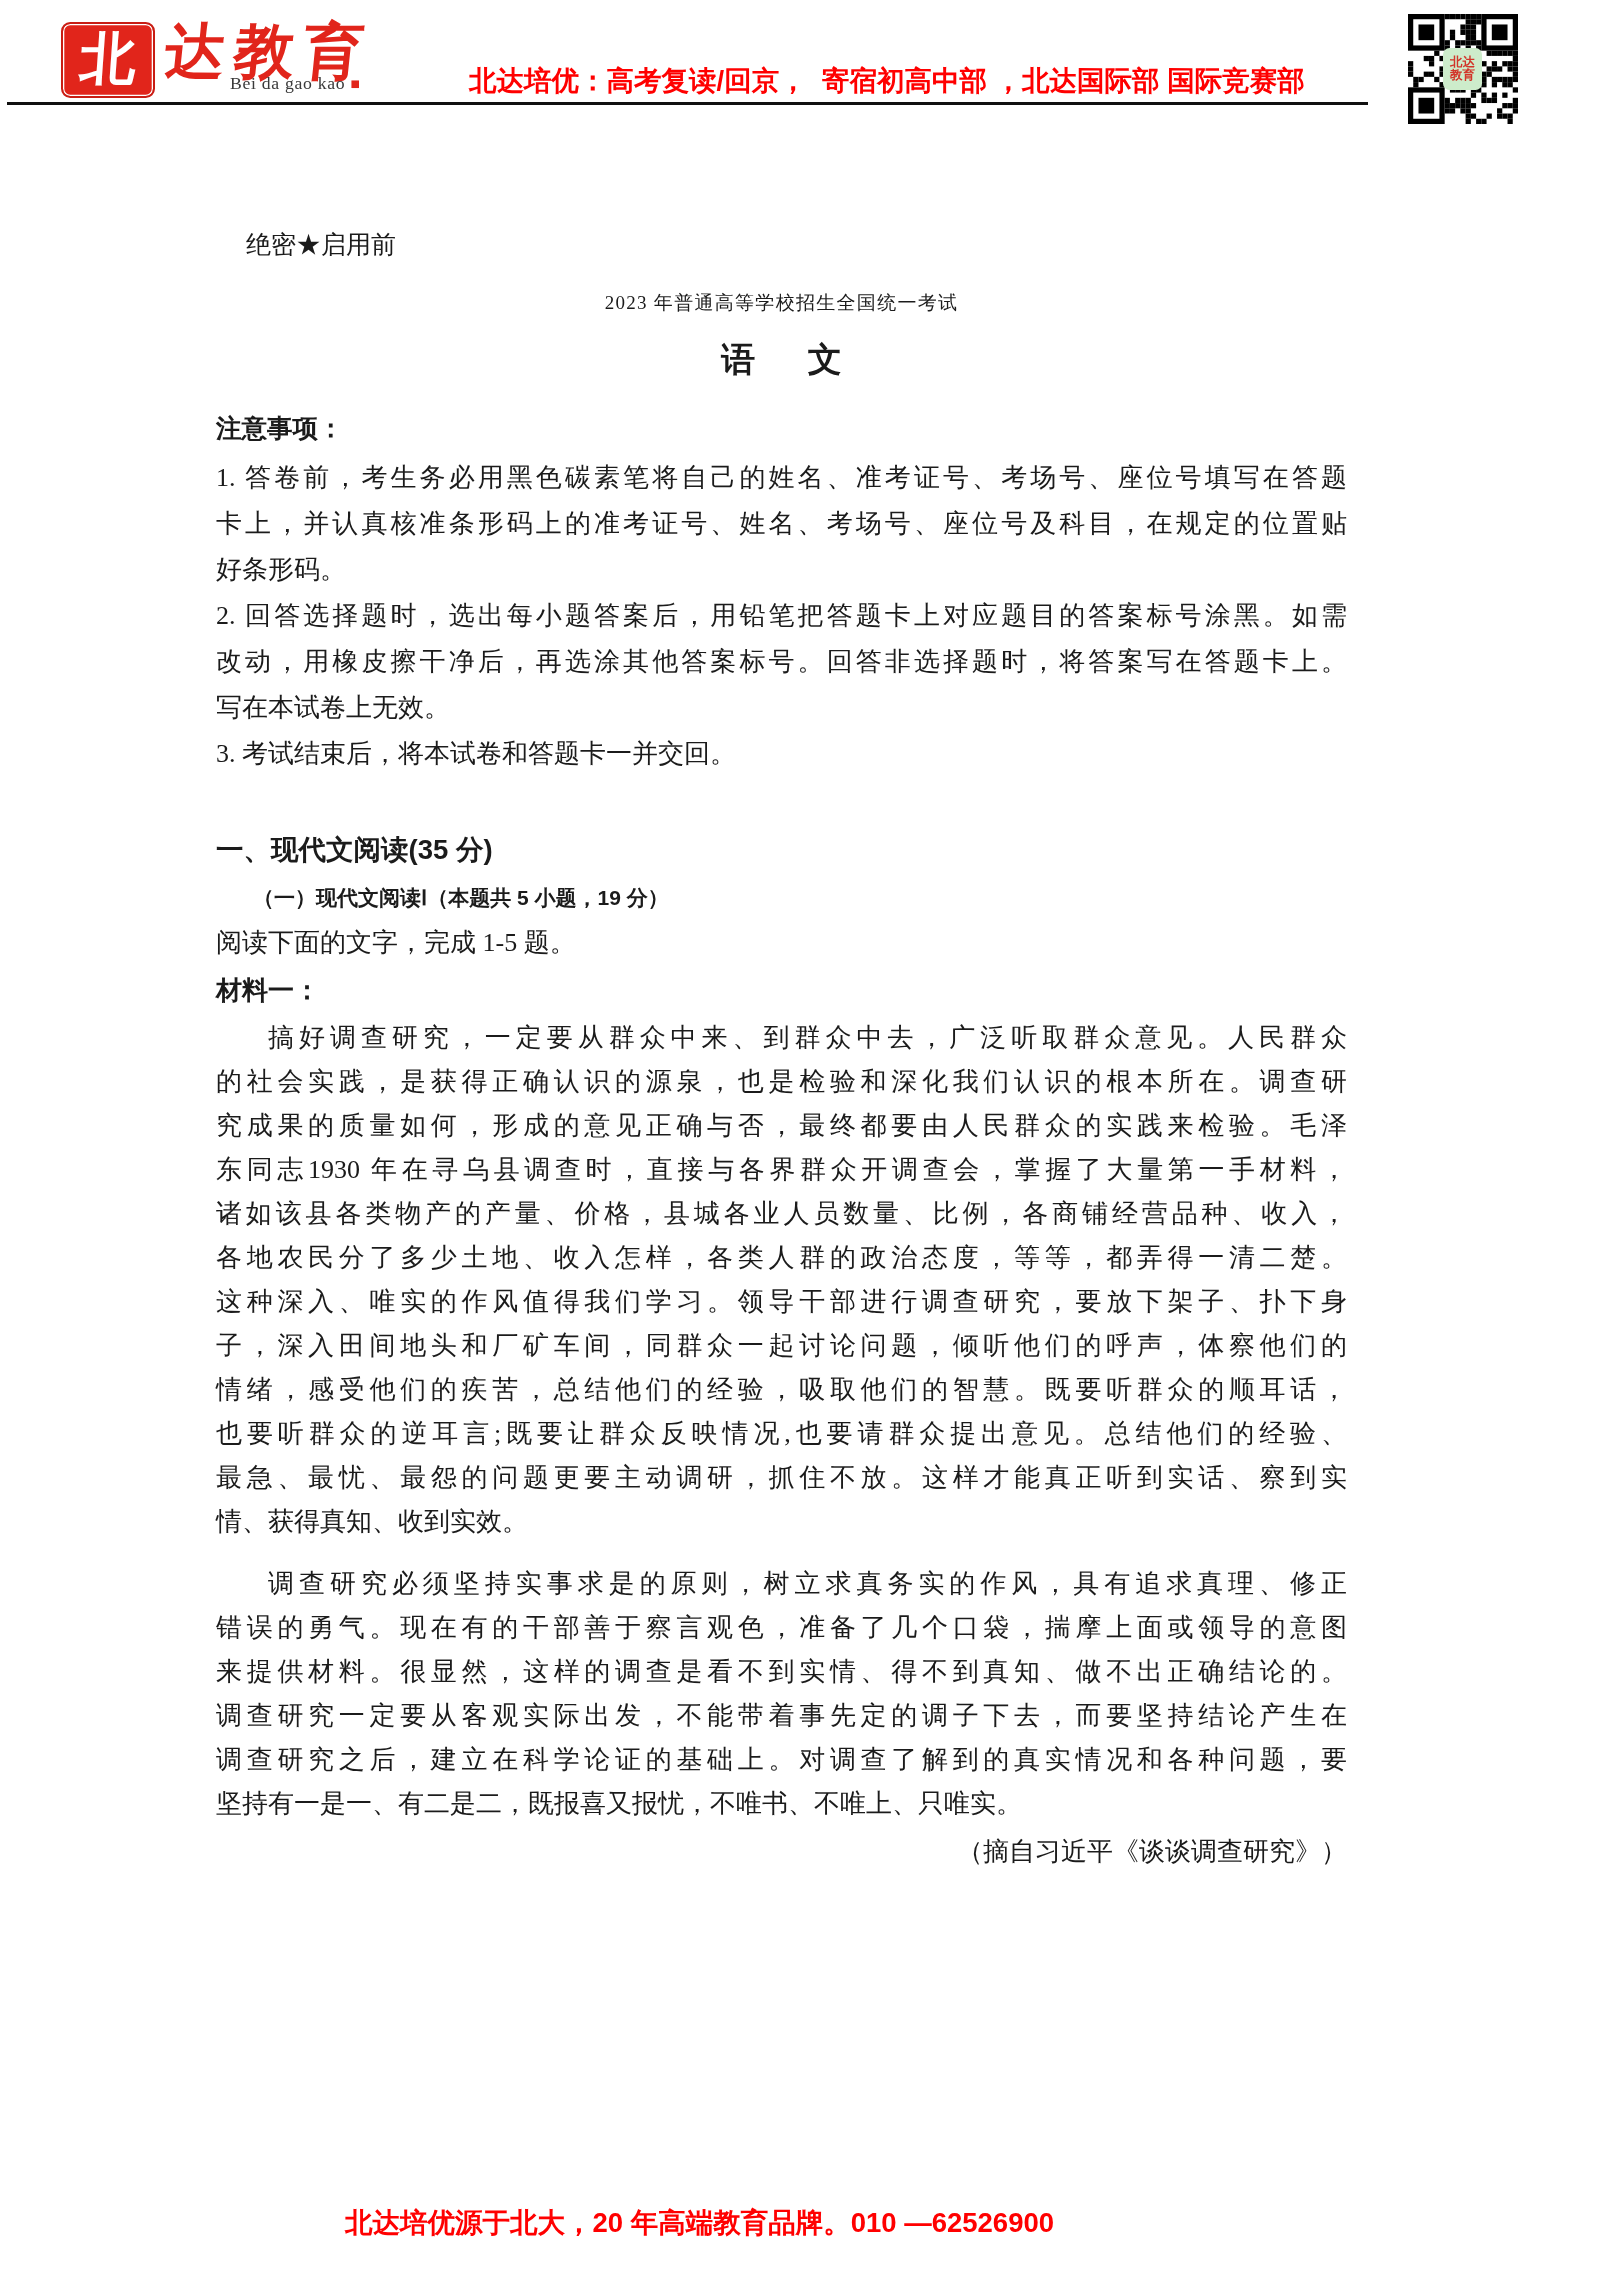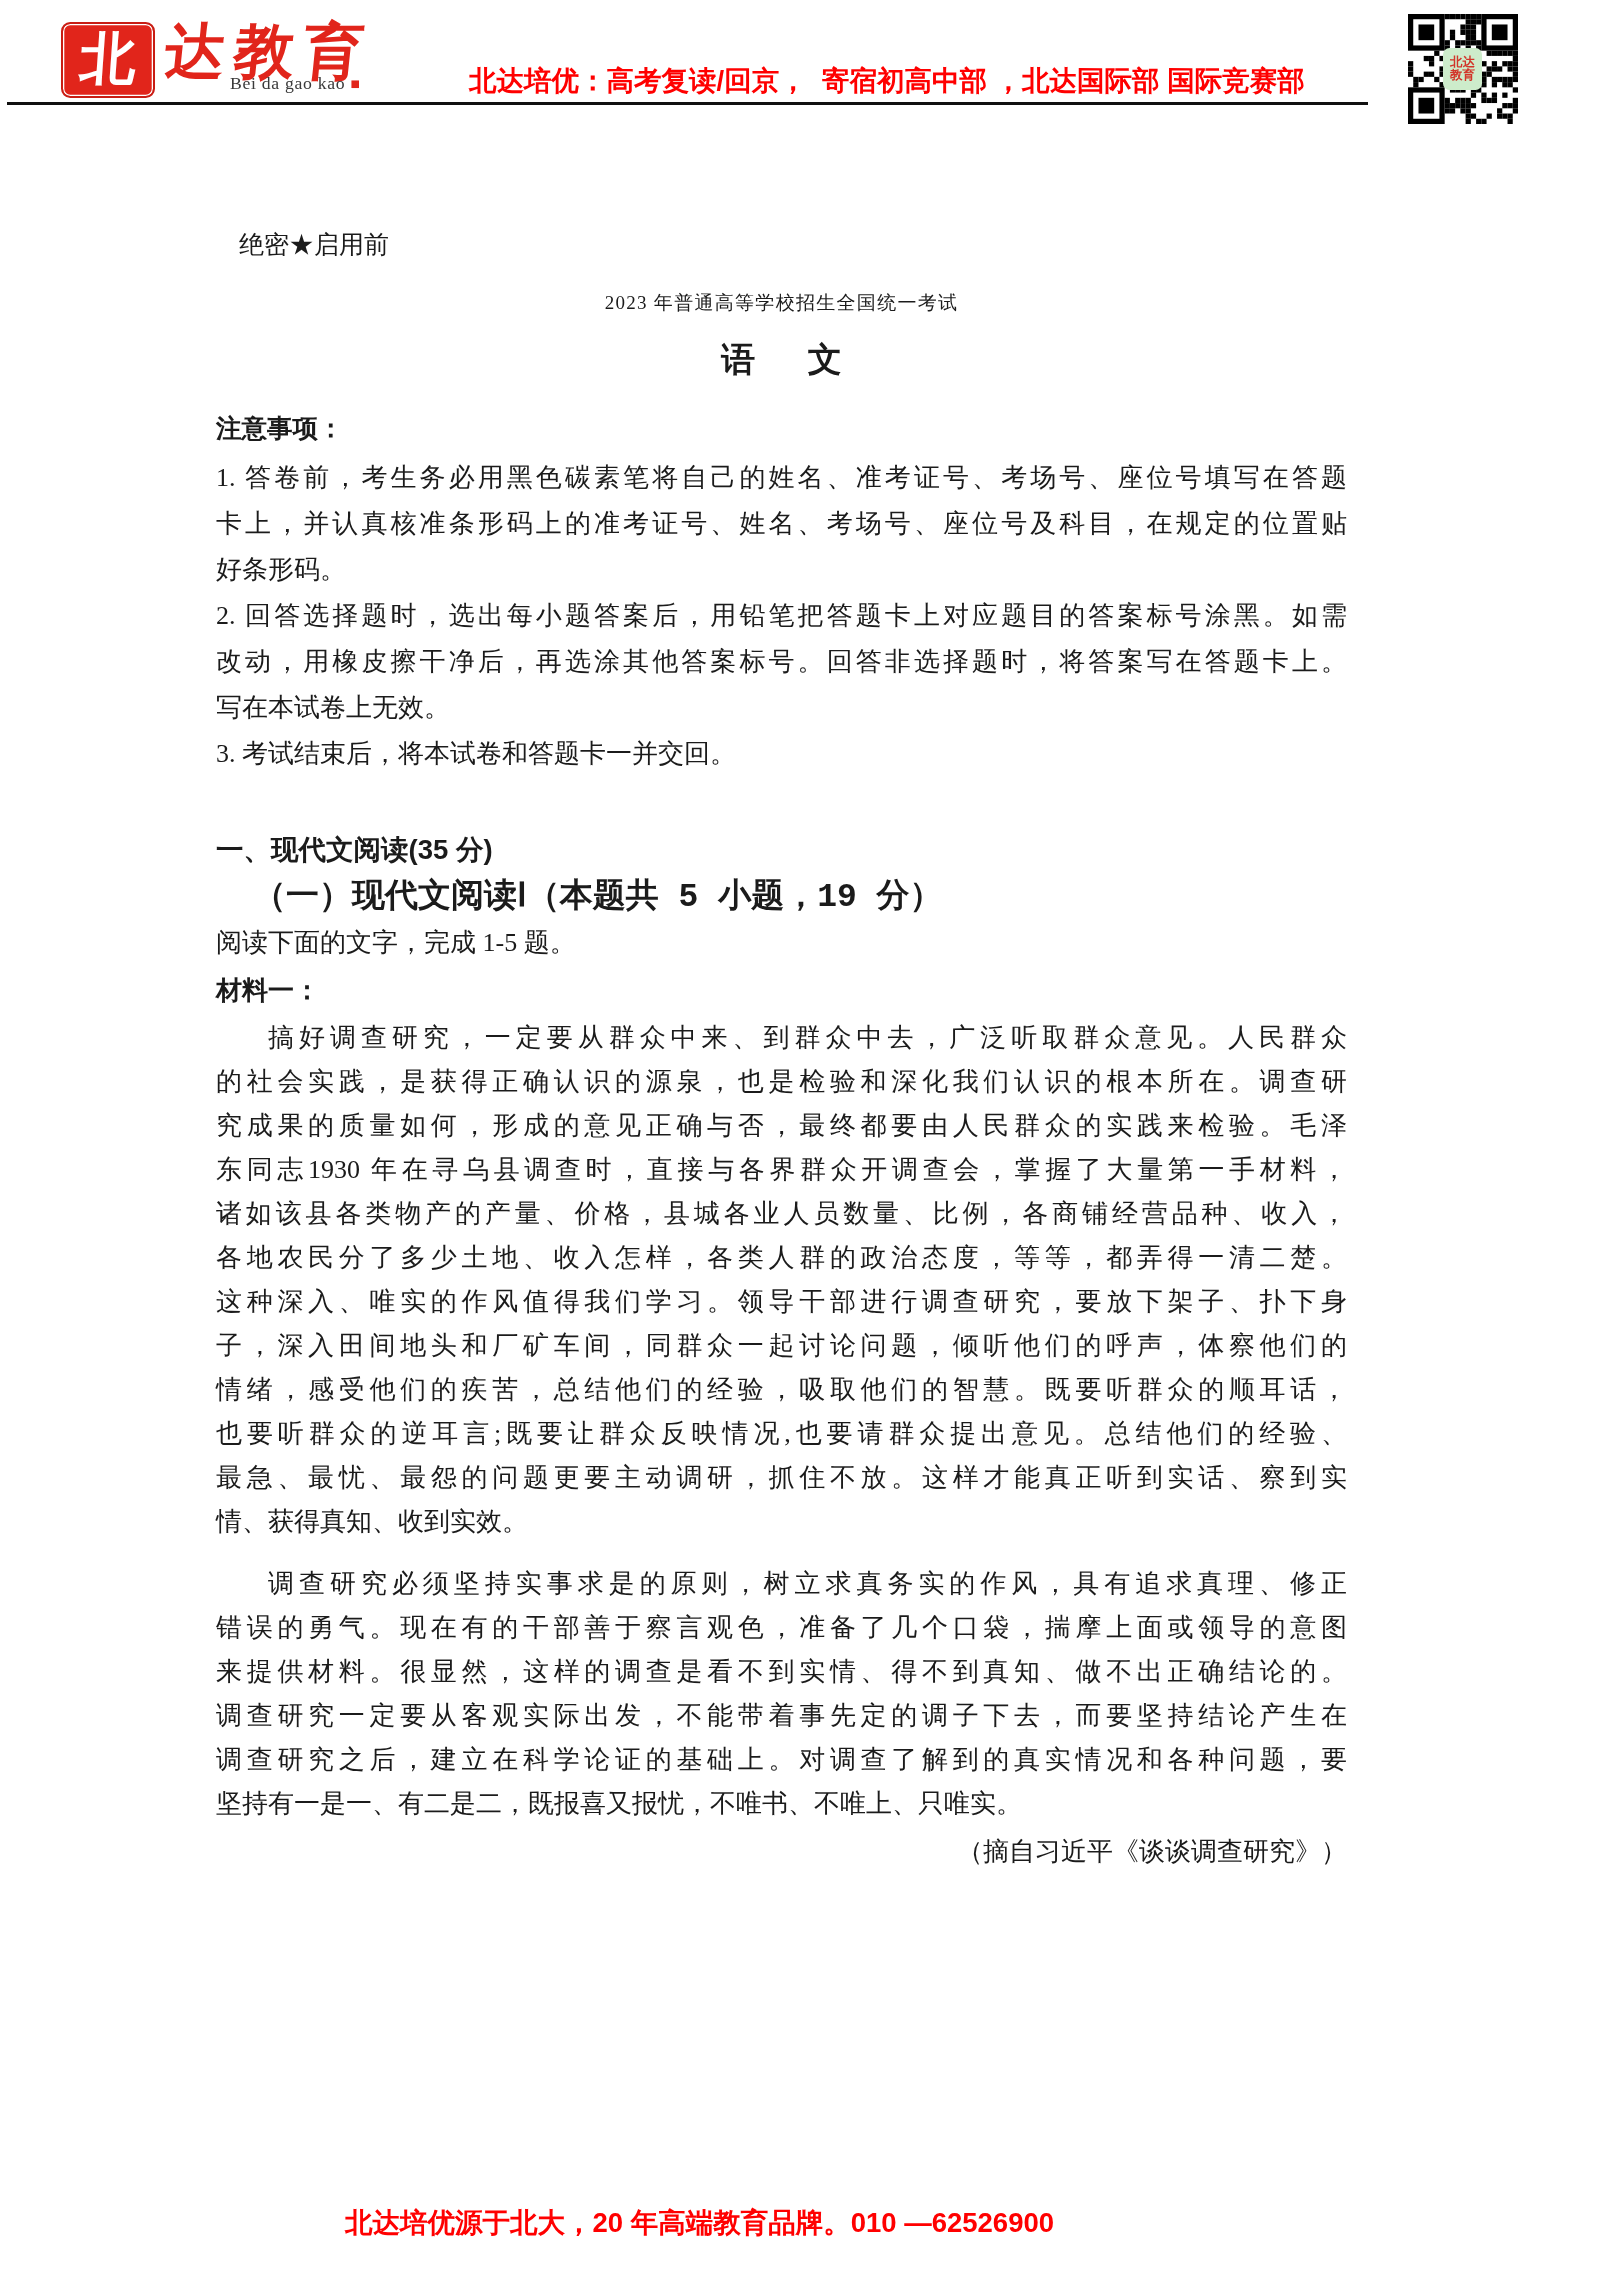--- a/index.html
+++ b/index.html
@@ -57,33 +57,33 @@
     color:#d2352a;font-size:12.4px;font-weight:bold;
     font-family:"Liberation Serif","DejaVu Serif",serif;
   }
 
   
   .doc{
     position:absolute;left:216px;top:0;width:1131px;
     padding-top:229px;
     font-size:26px;line-height:46px;
   }
-  .secrecy{margin-left:23px;font-size:25px;line-height:31px;}
+  .secrecy{margin-left:30px;font-size:25px;line-height:31px;}
   .exam-title{margin-top:23.6px;text-align:center;font-size:19px;line-height:37px;letter-spacing:1.3px;}
   .subject{margin-top:17px;text-align:center;font-size:34px;line-height:43px;font-weight:bold;letter-spacing:22px;text-indent:22px;}
   .notice-heading{margin-top:31px;font-size:25.5px;line-height:33px;font-weight:bold;
     font-family:"Liberation Sans","DejaVu Sans",sans-serif;}
   .para{text-align:justify;}
   .para .line{text-align-last:justify;}
   .para .line:last-child{text-align-last:left;}
   .notices{margin-top:10.5px;}
   .sec-heading{margin-top:55px;font-size:27.5px;line-height:35px;font-weight:bold;
     font-family:"Liberation Sans","DejaVu Sans",sans-serif;}
-  .sec-subheading{margin-top:13px;margin-left:37px;font-size:33px;line-height:35px;font-weight:bold;
-    font-family:Liberation Mono, monospace;}
+  .sec-subheading{margin-top:13px;margin-left:37px;font-size:21px;line-height:35px;font-weight:bold;
+    font-family:Liberation Sans, sans-serif;}
   .instruction{margin-top:10.5px;font-size:26px;line-height:34px;}
   .material-label{margin-top:13px;font-size:26px;line-height:34px;font-weight:bold;
     font-family:"Liberation Sans","DejaVu Sans",sans-serif;}
   .material{font-size:26px;line-height:44px;}
   .material .line:first-child{text-indent:2em;}
   .material-1{margin-top:9.2px;}
   .material-2{margin-top:18.3px;}
   .attribution{margin-top:9.2px;text-align:right;font-size:26px;line-height:34px;}
 
   

